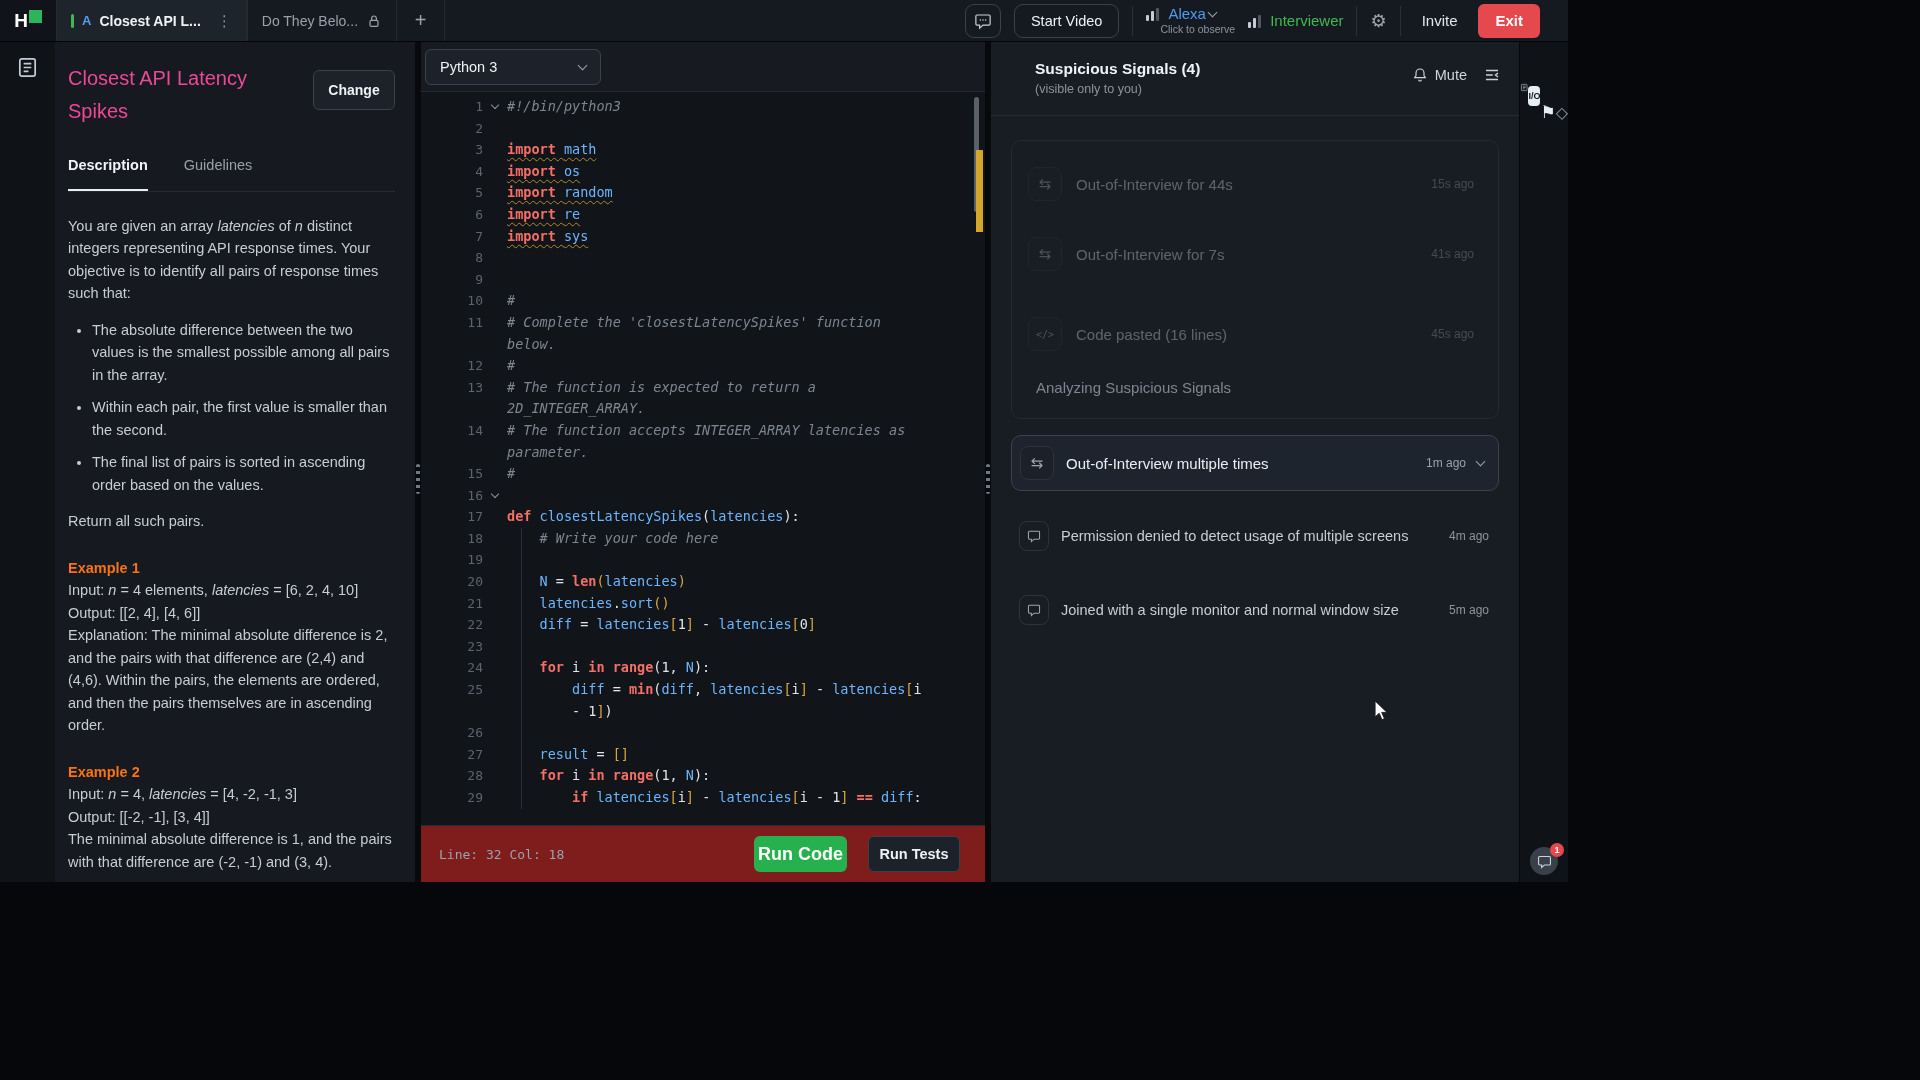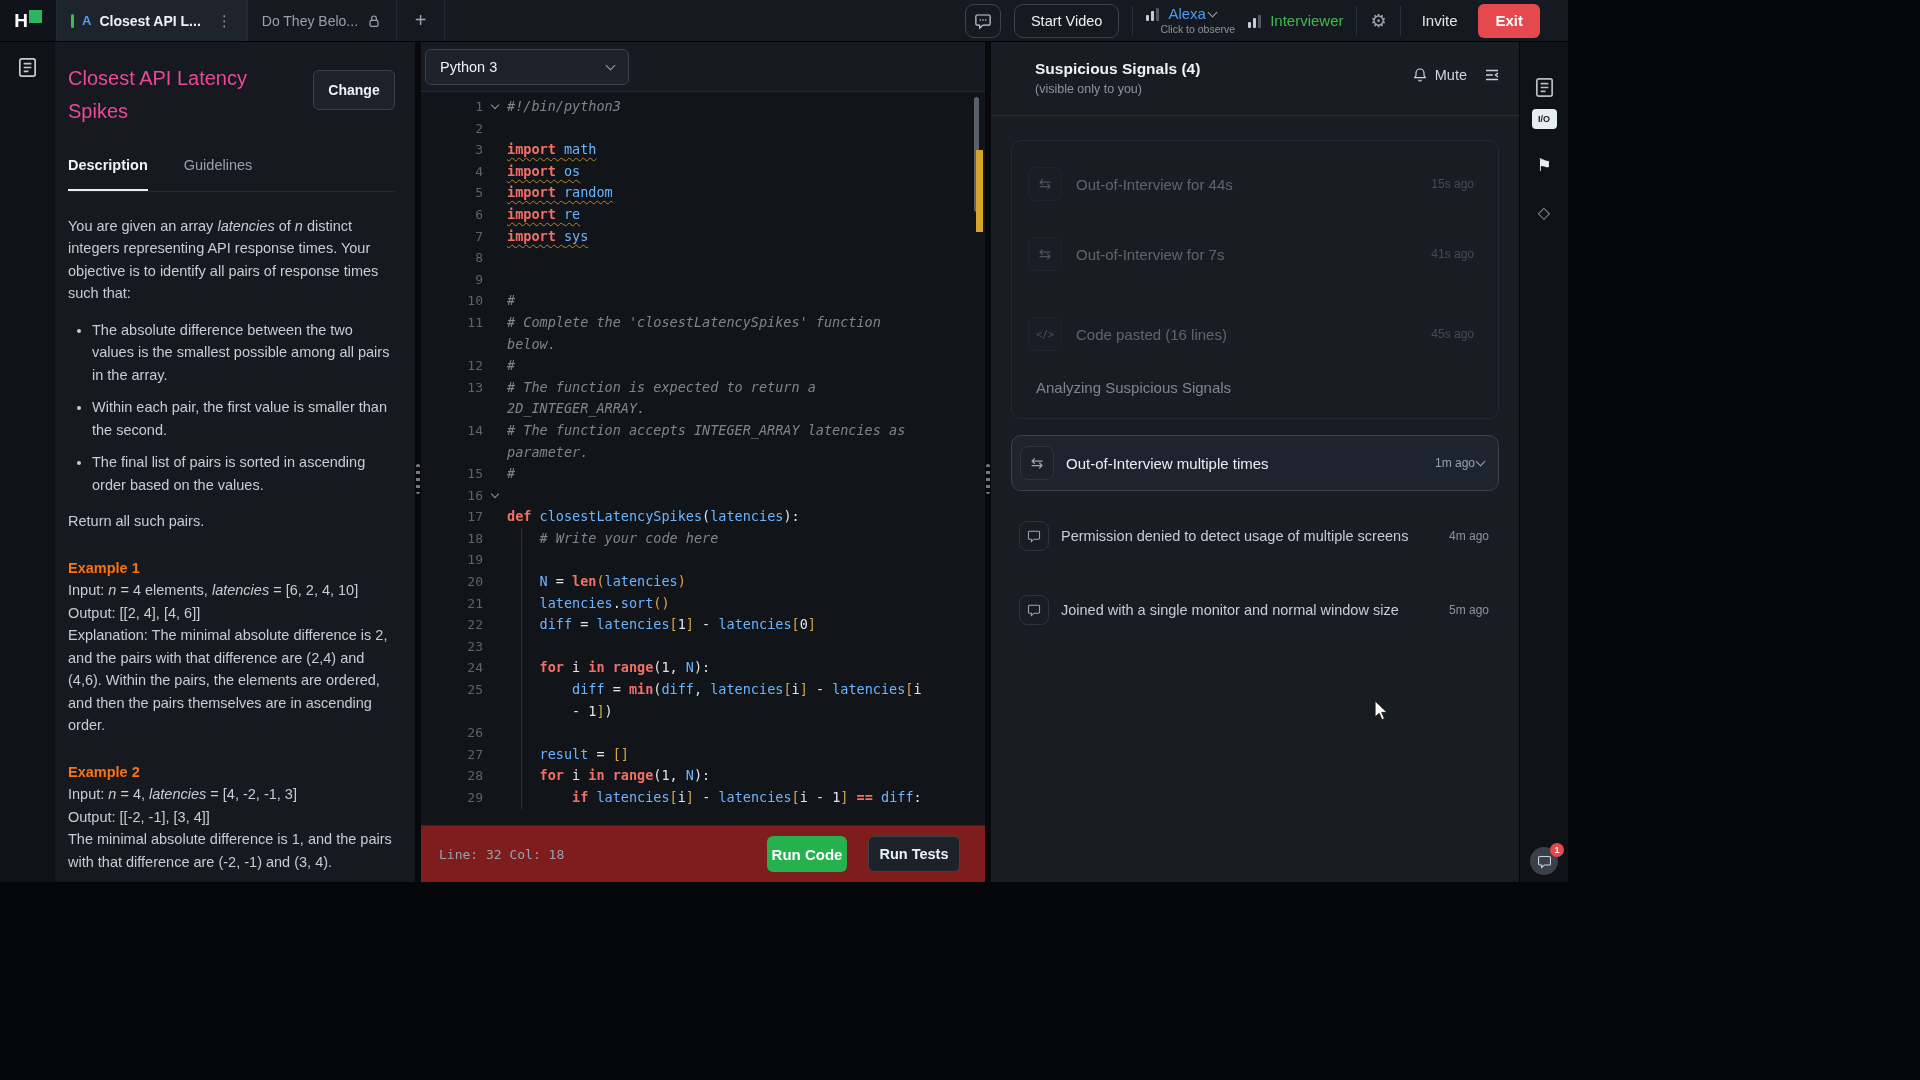--- a/index.html
+++ b/index.html
@@ -50,68 +50,68 @@
   .pbody{margin-top:23px}
   .pbody em{font-style:italic}
   .pbody p{margin-bottom:0}
   .pbody ul{margin:14px 0 14px 24px}
   .pbody li{margin-bottom:10px}
   .ex-h{font-weight:700;color:#f97316;margin-top:24px}
 
   
   .editor{width:564px;display:flex;flex-direction:column;background:#111419;flex:none}
   .ed-head{height:50px;background:#171b21;border-bottom:1px solid #262b33;display:flex;align-items:center;padding-left:4px;flex:none}
-  .lang{width:204px;height:36px;border:1px solid #3a4149;border-radius:6px;background:#1d222a;display:flex;align-items:center;justify-content:space-between;padding:0 14px;font-size:14.5px;color:#eef2f6}
+  .lang{width:176px;height:36px;border:1px solid #3a4149;border-radius:6px;background:#1d222a;display:flex;align-items:center;justify-content:space-between;padding:0 14px;font-size:14.5px;color:#eef2f6}
   .code{flex:1;position:relative;padding-top:4px;font-family:"DejaVu Sans Mono",monospace;font-size:13.5px;overflow:hidden}
   .crow{display:flex;height:21.6px;line-height:21.6px;white-space:pre}
   .gut{width:62px;text-align:right;color:#5b6470;flex:none;font-size:13px}
   .fold{width:24px;flex:none;display:flex;align-items:center;justify-content:center}
   .fold .chev{border-color:#8b949e;width:6px;height:6px}
   .ctext{flex:1}
   .kw{color:#f47067;font-weight:700}
   .nm{color:#6cb6ff}
   .brk{color:#d9a73f}
   .pln{color:#dfe5ea}
   .cmt{color:#7d8590;font-style:italic}
   .squig{text-decoration:underline;text-decoration-style:wavy;text-decoration-color:#b08a2e;text-decoration-thickness:1px;text-underline-offset:3px}
   .guide{position:absolute;left:100px;top:436px;width:1px;height:281px;background:#2a3038}
   .sb-thumb{position:absolute;right:6px;top:5px;width:5px;height:115px;background:#596068;border-radius:3px}
   .ov-yellow{position:absolute;right:2px;top:58px;width:7px;height:82px;background:#d4a72c}
   .ed-status{height:57px;background:#7f1d1d;border-top:1px solid #262b33;display:flex;align-items:center;padding:0 25px 0 18px;flex:none}
   .lc{font-family:"DejaVu Sans Mono",monospace;font-size:13px;color:#99a3ad}
-  .btn-green{margin-left:auto;width:80px;height:36px;background:#27b04e;border-radius:6px;color:#fff;font-weight:700;font-size:15px;display:flex;align-items:center;justify-content:center}
+  .btn-green{margin-left:auto;width:93px;height:36px;background:#27b04e;border-radius:6px;color:#fff;font-weight:700;font-size:18px;display:flex;align-items:center;justify-content:center}
   .btn-dark{width:92px;height:36px;background:#1d222a;border:1px solid #3a4149;border-radius:6px;color:#eef2f6;font-weight:700;font-size:14.5px;margin-left:21px;display:flex;align-items:center;justify-content:center}
 
   
   .signals{flex:1;background:#181d24;position:relative;overflow:hidden}
   .sg-head{height:74px;padding:18px 18px 0 44px;border-bottom:1px solid #262b33;position:relative}
   .sg-title{font-size:15.5px;font-weight:700;color:#f0f3f6}
   .sg-sub{font-size:12.5px;color:#8b949e;margin-top:4px}
   .sg-actions{position:absolute;right:18px;top:24px;display:flex;align-items:center;gap:16px;color:#cdd5dd}
   .mute{display:flex;align-items:center;gap:7px;font-size:14.5px}
   .sg-body{padding:24px 20px 0 20px}
   .pending-box{border:1px solid #242a32;border-radius:10px;padding:26px 24px 22px 16px}
   .p-row{display:flex;align-items:center;opacity:.38}
   .p-row.g1{margin-bottom:36px}.p-row.g2{margin-bottom:46px}.p-row.g3{margin-bottom:28px}
   .sig-ic{width:34px;height:34px;border:1px solid #2c333c;background:#1c2129;border-radius:8px;display:flex;align-items:center;justify-content:center;color:#9aa4af;font-size:15px;flex:none}
   .sig-ic .mono{font-family:"DejaVu Sans Mono",monospace;font-size:10px}
   .p-label{margin-left:14px;font-size:15px;color:#cfd6dd}
   .p-time{margin-left:auto;font-size:12px;color:#8b949e}
   .analyzing{color:#7d8590;font-size:15px;margin-left:8px}
   .active-row{margin-top:16px;border:1px solid #3a424b;background:#1e242d;border-radius:10px;height:56px;display:flex;align-items:center;padding:0 14px 0 8px}
   .a-label{font-size:15px;color:#e9eef3;margin-left:12px}
-  .a-time{margin-left:auto;font-size:12px;color:#99a3ad;display:flex;align-items:center;gap:2px}
+  .a-time{margin-left:auto;font-size:12px;color:#99a3ad;display:flex;align-items:center;gap:11px}
   .o-row{display:flex;align-items:center;margin-top:30px;padding:0 10px 0 8px}
   .o-row + .o-row{margin-top:44px}
   .o-ic{width:30px;height:30px;border:1px solid #2c333c;border-radius:8px;display:flex;align-items:center;justify-content:center;color:#9aa4af;flex:none}
   .o-label{margin-left:12px;font-size:14.5px;color:#c6cdd5}
   .o-time{margin-left:auto;font-size:12px;color:#8b949e}
 
   
-  .right-rail{width:49px;background:#0f1317;border-left:1px solid #05070a;display:flex;flex-direction:column;align-items:center;padding-top:34px;flex:none;position:relative}
+  .right-rail{width:49px;background:#0f1317;border-left:1px solid #05070a;display:flex;flex-direction:row;padding-top:34px;flex:none;position:relative}
   .io{width:25px;height:20px;background:#e6edf3;border-radius:4px;color:#14181d;font-size:9px;font-weight:700;display:flex;align-items:center;justify-content:center;margin-top:10px}
   .flag{font-size:17px;color:#e6edf3;margin-top:26px}
   .diamond{font-size:16px;color:#8b949e;margin-top:27px}
   .help-bubble{position:absolute;bottom:7px;left:50%;transform:translateX(-50%);width:28px;height:28px;border-radius:50%;background:#39404a;display:flex;align-items:center;justify-content:center;color:#c9d1d9}
   .badge{position:absolute;top:-4px;right:-6px;min-width:14px;height:14px;border-radius:7px;background:#e5484d;color:#fff;font-size:9px;font-weight:700;display:flex;align-items:center;justify-content:center;padding:0 3px}
 
   .cursor{position:absolute;left:1374px;top:700px;z-index:50}
 </style>
 </head>
 <body>

